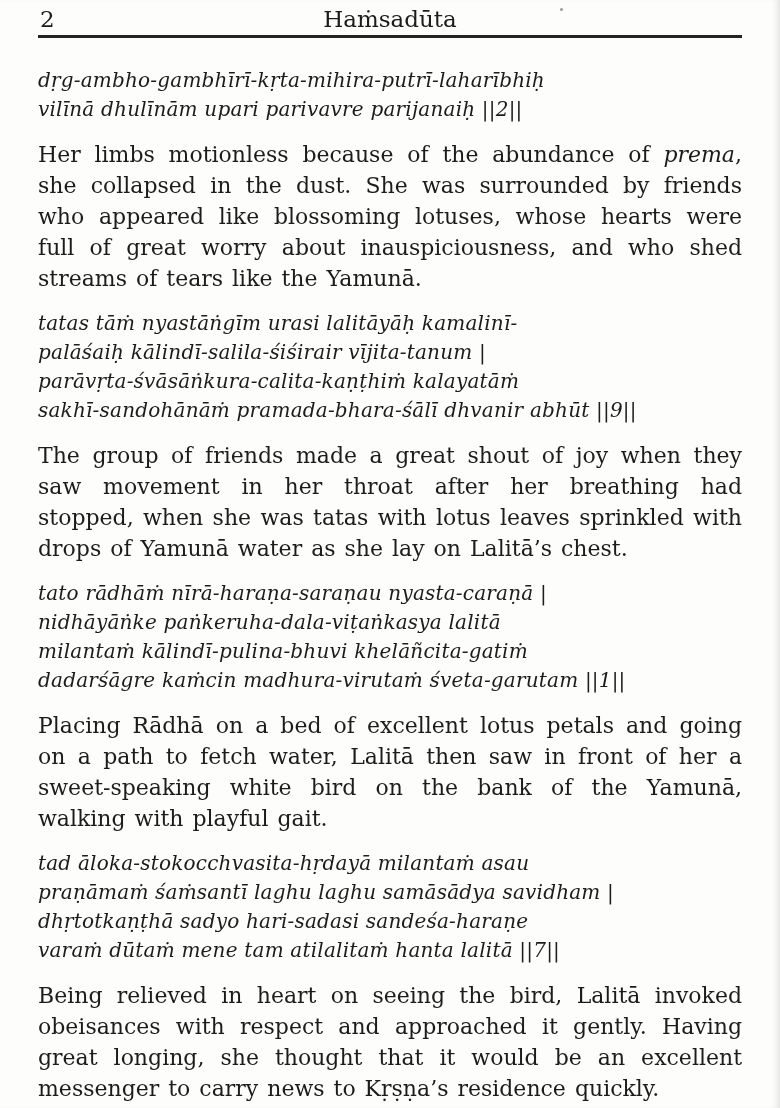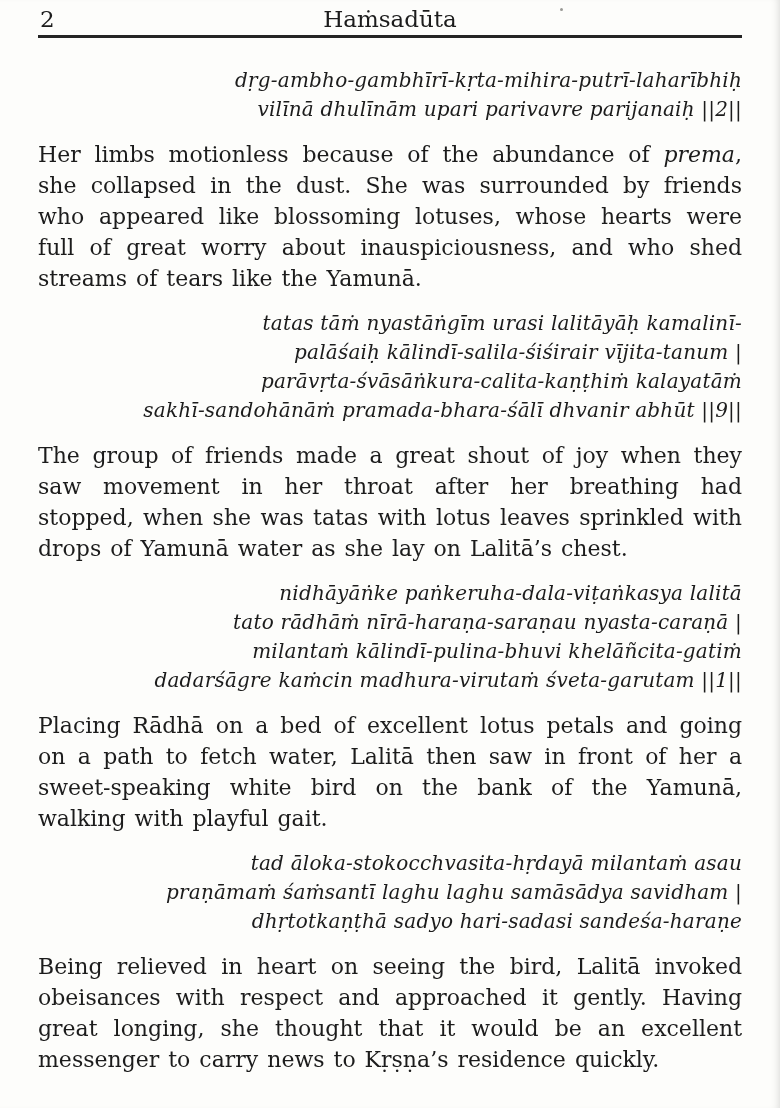--- a/index.html
+++ b/index.html
@@ -37,21 +37,21 @@
   .speck {
     position: absolute;
     left: 560px;
     top: 8px;
     width: 3px;
     height: 3px;
     border-radius: 50%;
     background: #9a9a96;
   }
   .verse {
-    text-align: right;
+    text-align: left;
     font-style: italic;
     font-size: 20px;
     line-height: 29px;
     margin: 15px 0;
     letter-spacing: 0.2px;
   }
   .verse-4 {
     margin-top: 28px;
   }
   .prose {
@@ -87,29 +87,30 @@
   <div class="verse">
     <div>tatas tāṁ nyastāṅgīm urasi lalitāyāḥ kamalinī-</div>
     <div>palāśaiḥ kālindī-salila-śiśirair vījita-tanum |</div>
     <div>parāvṛta-śvāsāṅkura-calita-kaṇṭhiṁ kalayatāṁ</div>
     <div>sakhī-sandohānāṁ pramada-bhara-śālī dhvanir abhūt ||9||</div>
   </div>
 
   <p class="prose">The group of friends made a great shout of joy when they saw movement in her throat after her breathing had stopped, when she was tatas with lotus leaves sprinkled with drops of Yamunā water as she lay on Lalitā’s chest.</p>
 
   <div class="verse">
+    <div>tato rādhāṁ nīrā-haraṇa-saraṇau nyasta-caraṇā |</div>
     <div>nidhāyāṅke paṅkeruha-dala-viṭaṅkasya lalitā</div>
-    <div>tato rādhāṁ nīrā-haraṇa-saraṇau nyasta-caraṇā |</div>
     <div>milantaṁ kālindī-pulina-bhuvi khelāñcita-gatiṁ</div>
     <div>dadarśāgre kaṁcin madhura-virutaṁ śveta-garutam ||1||</div>
   </div>
 
   <p class="prose">Placing Rādhā on a bed of excellent lotus petals and going on a path to fetch water, Lalitā then saw in front of her a sweet-speaking white bird on the bank of the Yamunā, walking with playful gait.</p>
 
   <div class="verse">
     <div>tad āloka-stokocchvasita-hṛdayā milantaṁ asau</div>
     <div>praṇāmaṁ śaṁsantī laghu laghu samāsādya savidham |</div>
     <div>dhṛtotkaṇṭhā sadyo hari-sadasi sandeśa-haraṇe</div>
+    <div>varaṁ dūtaṁ mene tam atilalitaṁ hanta lalitā ||7||</div>
   </div>
 
   <p class="prose">Being relieved in heart on seeing the bird, Lalitā invoked obeisances with respect and approached it gently. Having great longing, she thought that it would be an excellent messenger to carry news to Kṛṣṇa’s residence quickly.</p>
 
 </div>
 
 </body></html>

